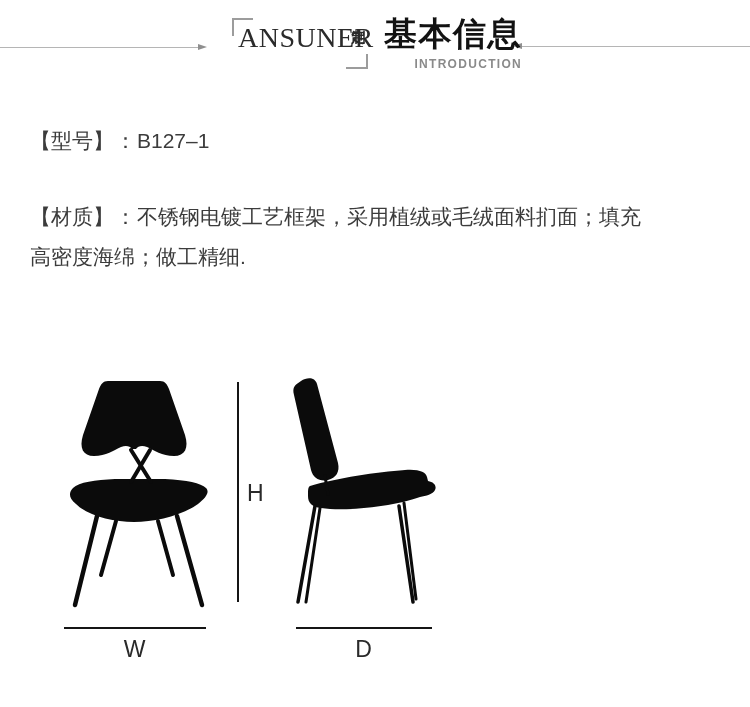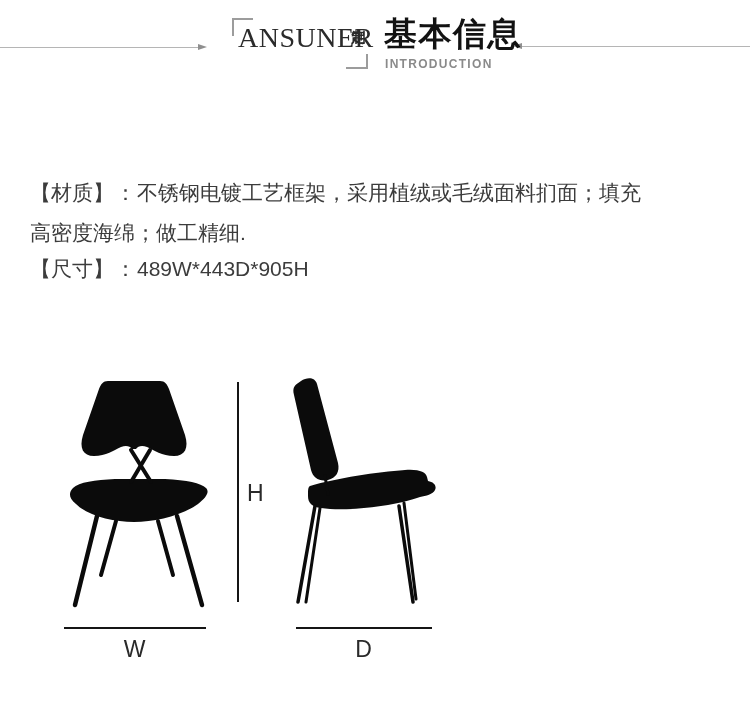--- a/index.html
+++ b/index.html
@@ -48,20 +48,21 @@
   }
 
   .title-block{position:absolute;left:384px;top:14px;}
   .page-title{
     margin:0;font-size:33px;font-weight:700;color:#121212;
     letter-spacing:1.5px;line-height:1.2;white-space:nowrap;
   }
   .page-subtitle{
     margin:3px 0 0 1px;font-size:12px;font-weight:600;color:#8a8a8a;
     letter-spacing:1.3px;
+    text-align:right;
   }
 
   
   .info{position:absolute;left:30px;top:129px;width:615px;}
   .info-line{
     margin:0 0 17px;font-size:21px;line-height:24px;color:#3c3c3c;
   }
   .info-line.material{line-height:40px;margin-bottom:4px;margin-top:44px;}
   .info-line .sep{padding:0 1px;}
 
@@ -103,25 +104,25 @@
       <span class="corner-br"></span>
     </div>
 
     <div class="title-block">
       <h1 class="page-title">基本信息</h1>
       <div class="page-subtitle">INTRODUCTION</div>
     </div>
   </div>
 
   <div class="info">
+    <p class="info-line">
+      <span>【型号】</span><span class="sep">：</span><span>B127–1</span>
+    </p>
     <p class="info-line material">
       <span>【材质】</span><span class="sep">：</span><span>不锈钢电镀工艺框架，采用植绒或毛绒面料扪面；填充高密度海绵；做工精细.</span>
-    </p>
-    <p class="info-line">
-      <span>【尺寸】</span><span class="sep">：</span><span>489W*443D*905H</span>
     </p>
   </div>
 
   <div class="figure">
 
     <svg class="chair chair-front" width="170" height="235" viewBox="0 0 170 235">
       <g fill="#0b0b0b" stroke="none">
 
         <path d="M53,5 L105,5 C110,5 112,8 114,13 L130,59
                  C134,72 130,80 119,80 C107,80 99,74 92,71

